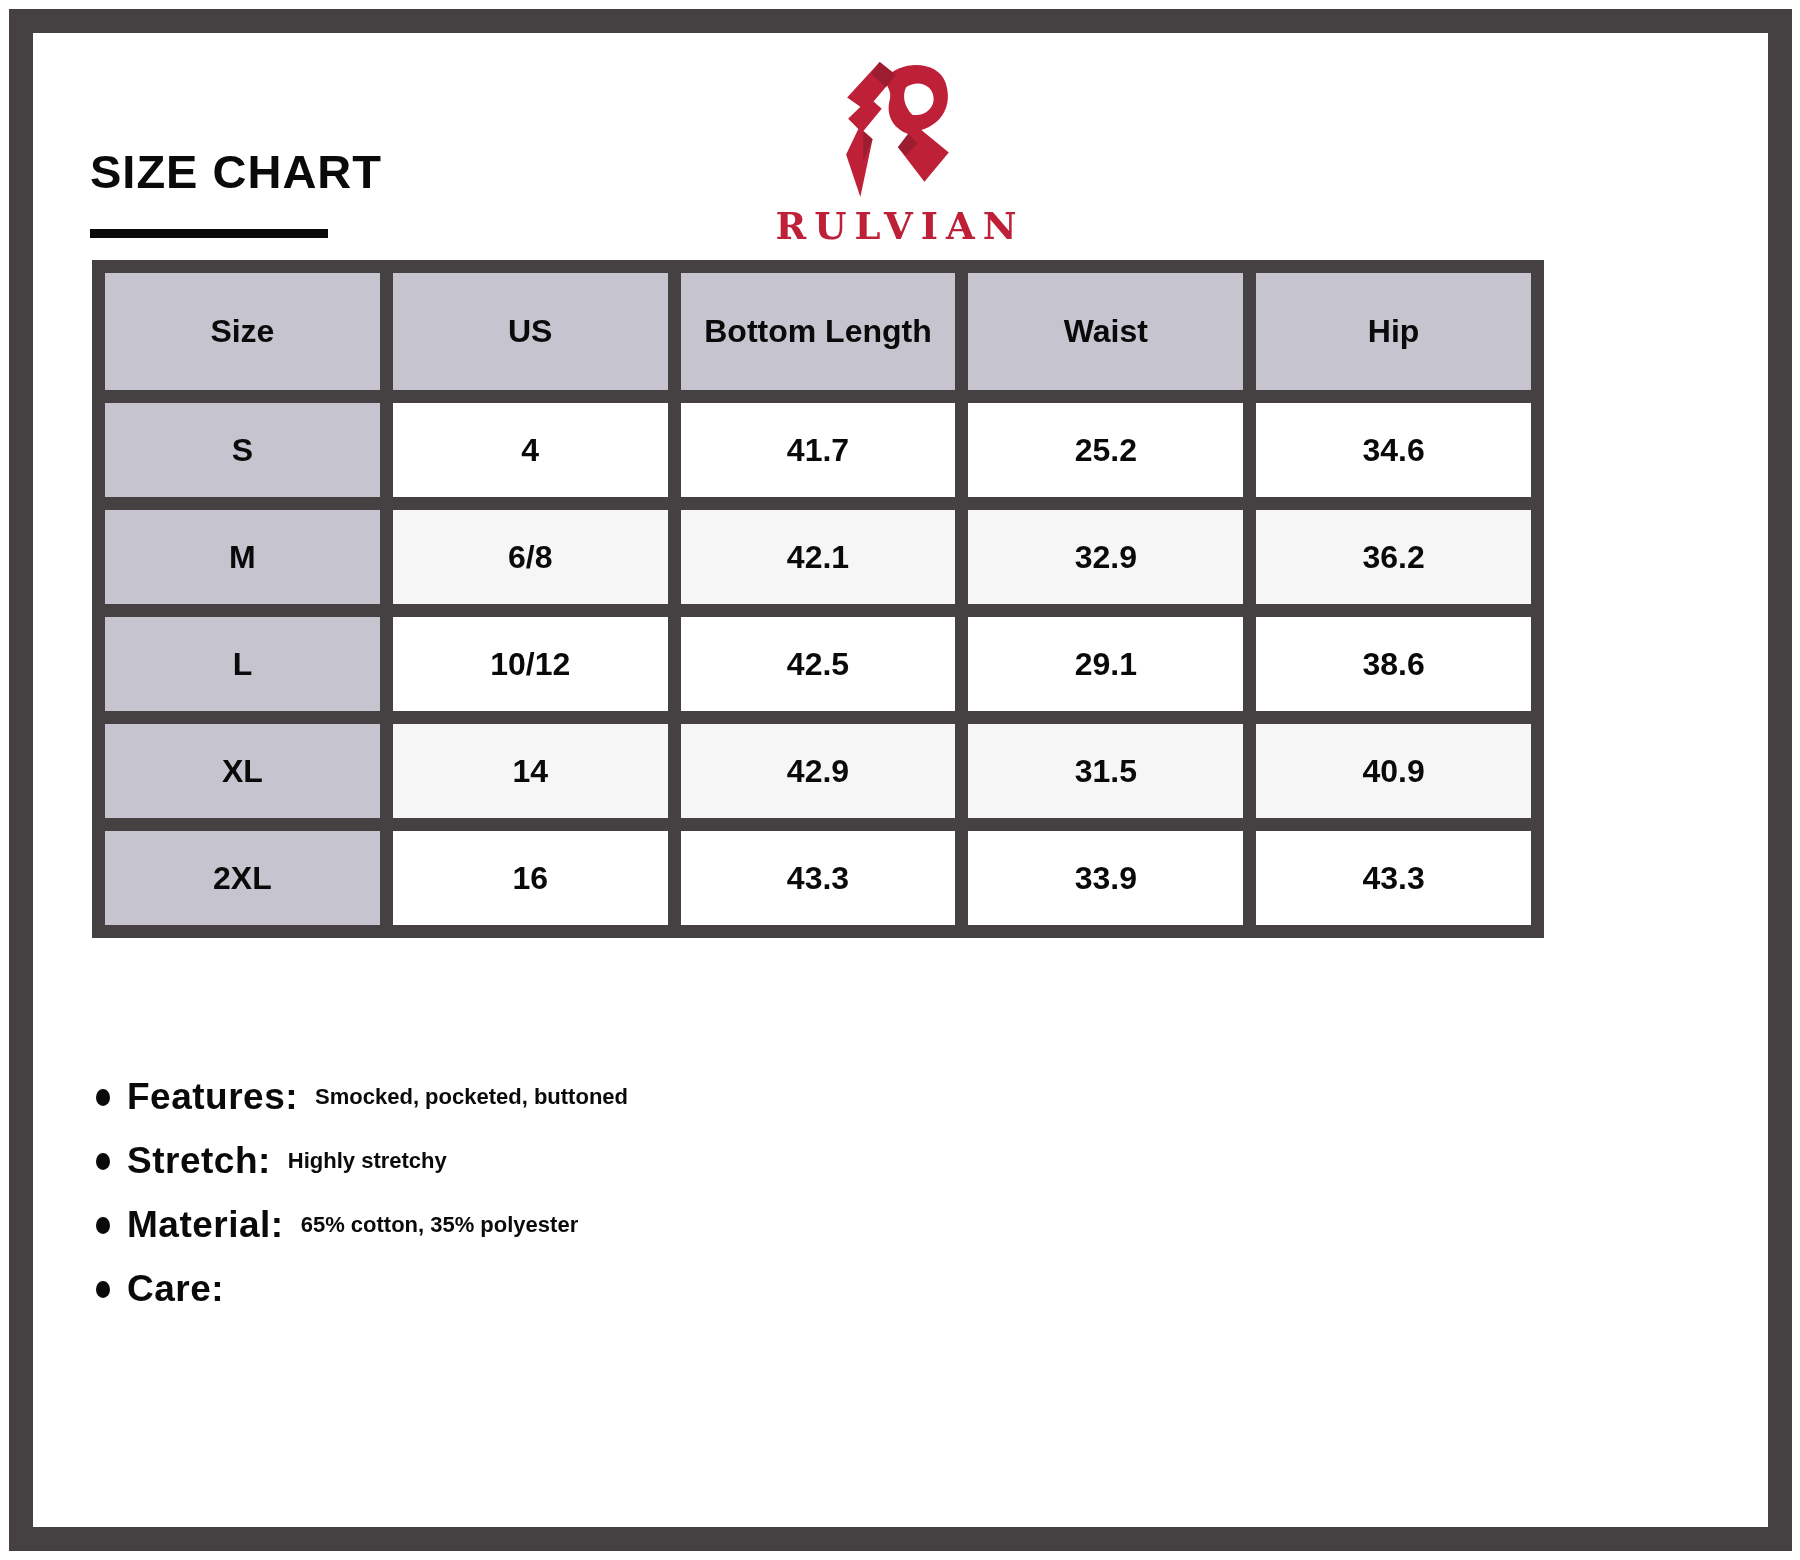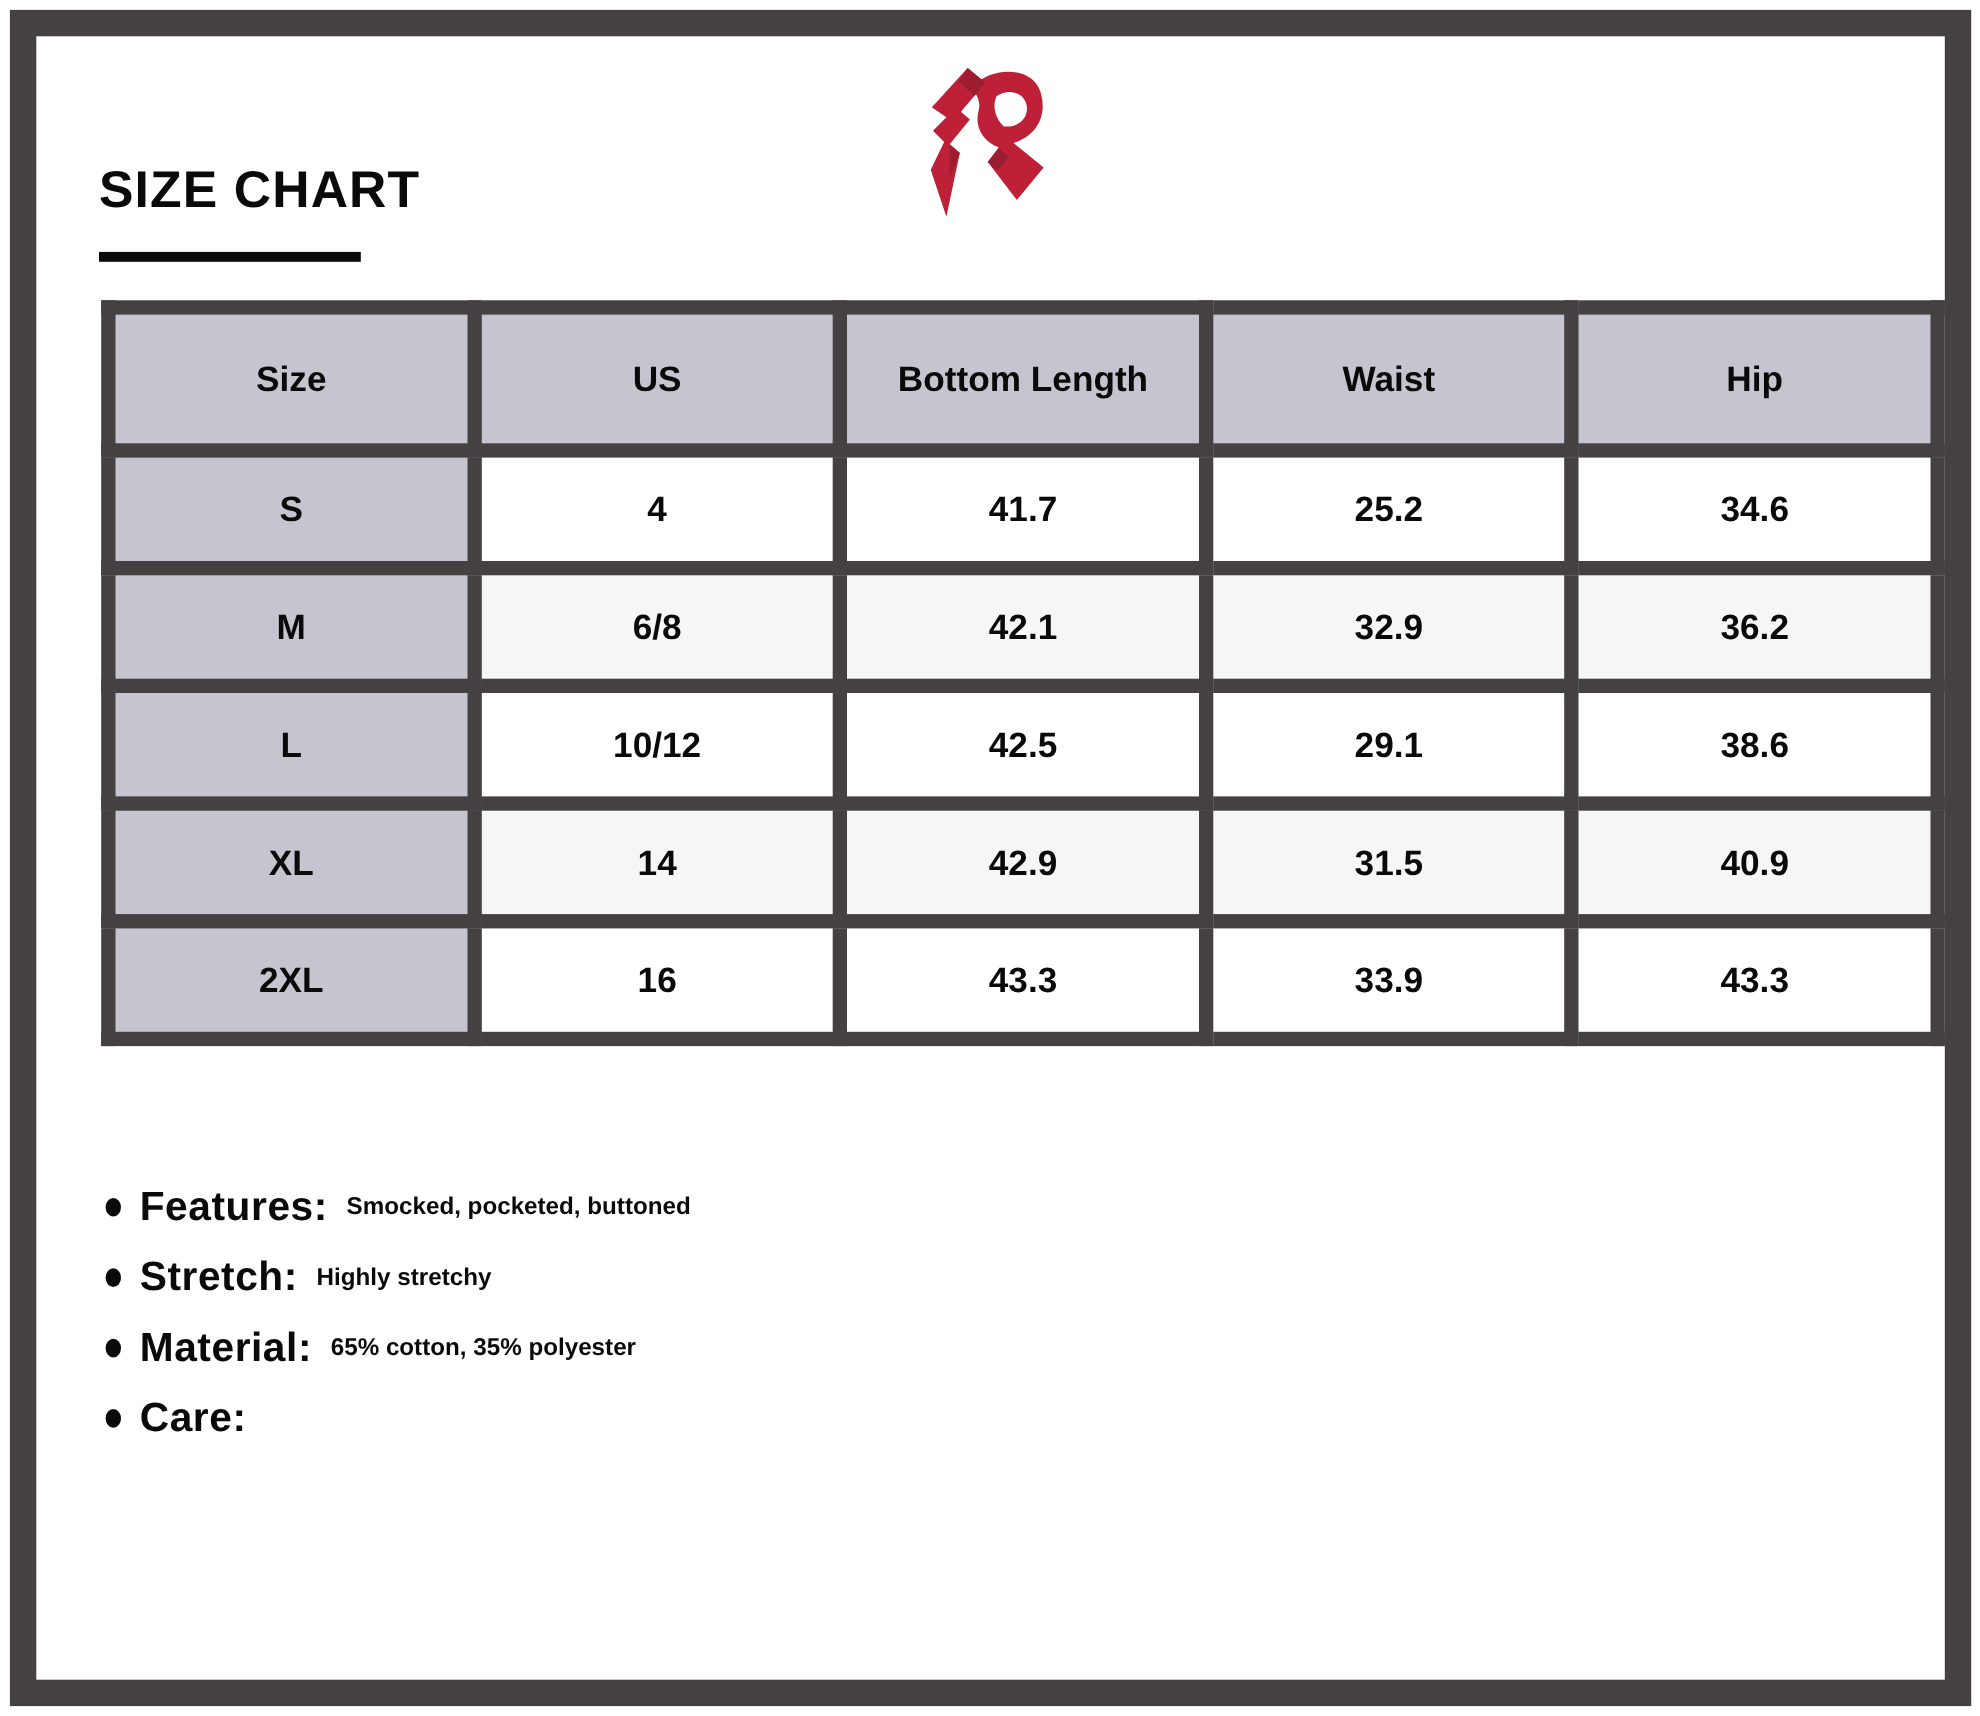--- a/index.html
+++ b/index.html
@@ -32,21 +32,21 @@
   .brand{
     position:absolute;left:0;right:0;top:56px;text-align:center;line-height:1;
   }
   .brand svg{display:block;margin:0 auto;width:122px;height:146px;}
   .wordmark{
     display:block;margin-top:6px;
     font-family:"DejaVu Serif",serif;font-weight:700;
     font-size:37px;letter-spacing:8px;color:var(--logo-red);
   }
   table.size-table{
-    position:absolute;left:92px;top:273px;width:1676px;
+    position:absolute;left:92px;top:260px;width:1452px;
     border-collapse:collapse;table-layout:fixed;
   }
   .size-table th,.size-table td{
     border:13px solid var(--table-border);
     text-align:center;vertical-align:middle;
     font-weight:700;font-size:32px;color:var(--text);
     padding:0;
   }
   .size-table thead th{height:117px;background:var(--header-bg);}
   .size-table tbody th{background:var(--header-bg);}
@@ -81,20 +81,21 @@
     <polygon fill="var(--logo-red)" points="8,40 40,5 56,18 34,44 42,51 24,73 33,81 21,138 7,96 19,71 9,61 21,49"></polygon>
 
     <path fill="var(--logo-red)" d="M44,22 C62,2 98,4 105,26 C112,48 101,66 81,72 L108,94 L84,123 L58,89 L68,76 C52,70 46,56 50,42 C52,34 47,28 44,22 Z"></path>
 
     <path fill="#ffffff" d="M66,30 C78,22 92,28 93,40 C94,52 82,59 72,57 C64,49 62,38 66,30 Z"></path>
 
     <polygon fill="var(--logo-red-dark)" points="40,5 56,18 46,30 32,17"></polygon>
     <polygon fill="var(--logo-red-dark)" points="58,89 68,76 77,85 66,97"></polygon>
     <polygon fill="var(--logo-red-dark)" points="24,73 33,81 24,103"></polygon>
   </svg>
+  <span class="wordmark">RULVIAN</span>
 </div>
 
 <table class="size-table">
   <thead>
     <tr>
         <th>Size</th>
         <th>US</th>
         <th>Bottom Length</th>
         <th>Waist</th>
         <th>Hip</th>

